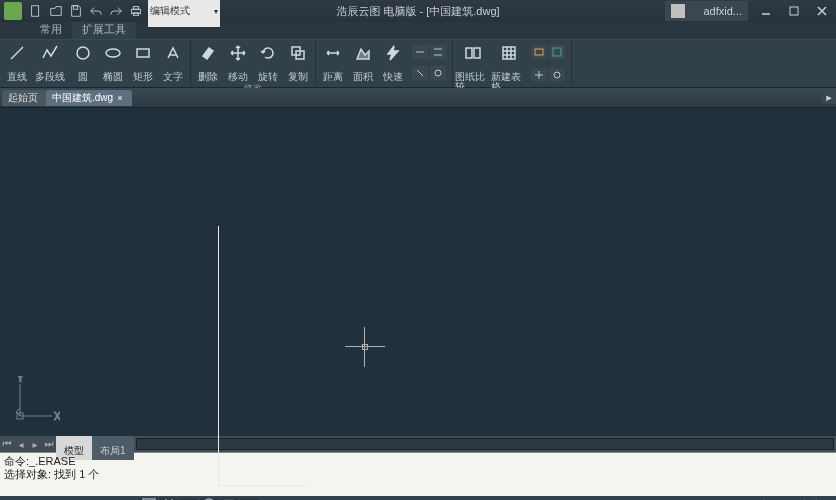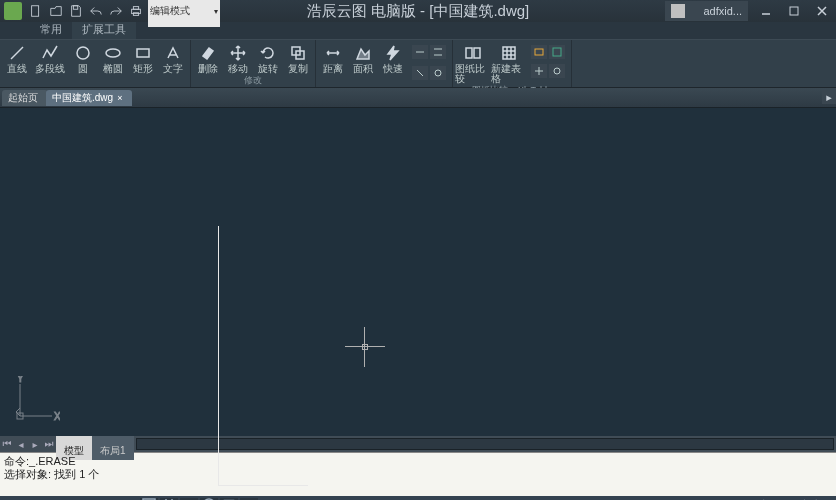--- a/index.html
+++ b/index.html
@@ -5,37 +5,37 @@
 * { margin:0; padding:0; box-sizing:border-box; font-family:"Microsoft YaHei",SimSun,sans-serif; }
 body { width:836px; height:500px; background:#2a3640; overflow:hidden; font-size:11px; color:#c8d0d8; }
 
 
 .titlebar { height:22px; background:linear-gradient(#2e3a44,#28323a); display:flex; align-items:center; position:relative; }
 .app-ico { width:18px; height:18px; margin:0 4px; background:#6aa84f; border-radius:2px; }
 .qat { display:flex; gap:4px; align-items:center; margin-left:2px; }
 .qat-btn { width:16px; height:16px; display:flex; align-items:center; justify-content:center; color:#b8c4cc; cursor:pointer; }
 .qat-btn svg { width:14px; height:14px; }
 .edit-mode { margin-left:4px; width:72px; height:32px; background:#e8e8e8; color:#333; font-size:10px; padding:0 2px; display:flex; align-items:center; }
-.title-center { position:absolute; left:50%; transform:translateX(-50%); font-size:15px; color:#c8d0d8; }
+.title-center { position:absolute; left:50%; transform:translateX(-50%); font-size:11px; color:#c8d0d8; }
 .user-area { margin-left:auto; display:flex; align-items:center; gap:18px; margin-right:4px; background:#3a4650; height:20px; padding:0 6px; }
 .user-ico { width:14px;height:14px;background:#c0c0c0; }
 .titlebtns { display:flex; }
 .titlebtn { width:28px; height:22px; display:flex; align-items:center; justify-content:center; cursor:pointer; }
 .titlebtn svg{width:12px;height:12px;}
 
 
 .ribtabs { height:18px; background:#2a3640; display:flex; align-items:flex-end; padding-left:30px; border-bottom:1px solid #3d4a54; }
 .ribtab { padding:2px 10px; font-size:11px; color:#aeb8c0; cursor:pointer; }
 .ribtab.active { background:#32404a; }
 
 
 .ribbon { height:48px; background:#32404a; display:flex; border-bottom:1px solid #1e262c; }
 .ribgroup { display:flex; flex-direction:column; border-right:1px solid #263038; padding:2px 2px 0; }
 .ribrow { display:flex; flex:1; }
-.ribbtn { width:30px; display:flex; flex-direction:column; align-items:center; justify-content:flex-start; cursor:pointer; padding-top:2px; gap:2px; }
+.ribbtn { width:30px; display:flex; flex-direction:column; align-items:center; justify-content:flex-start; cursor:pointer; padding-top:2px; gap:10px; }
 .ribbtn.wide{width:36px;}
 .ribico { width:18px; height:18px; display:flex; align-items:center; justify-content:center; }
 .ribico svg{width:18px;height:18px;stroke:#d0d8e0;fill:none;stroke-width:1.5;}
 .ribbtn span { font-size:10px; color:#c0ccCC; line-height:10px; }
 .ribgroup-label { font-size:9px; color:#8a98a0; text-align:center; padding:0 2px 2px; }
 .minibtns { display:grid; grid-template-columns:auto auto; gap:2px; padding:3px 4px; }
 .minibtn { width:16px;height:14px;background:#3a4650;cursor:pointer; display:flex;align-items:center;justify-content:center;}
 .minibtn svg{width:12px;height:12px;}
 
 

